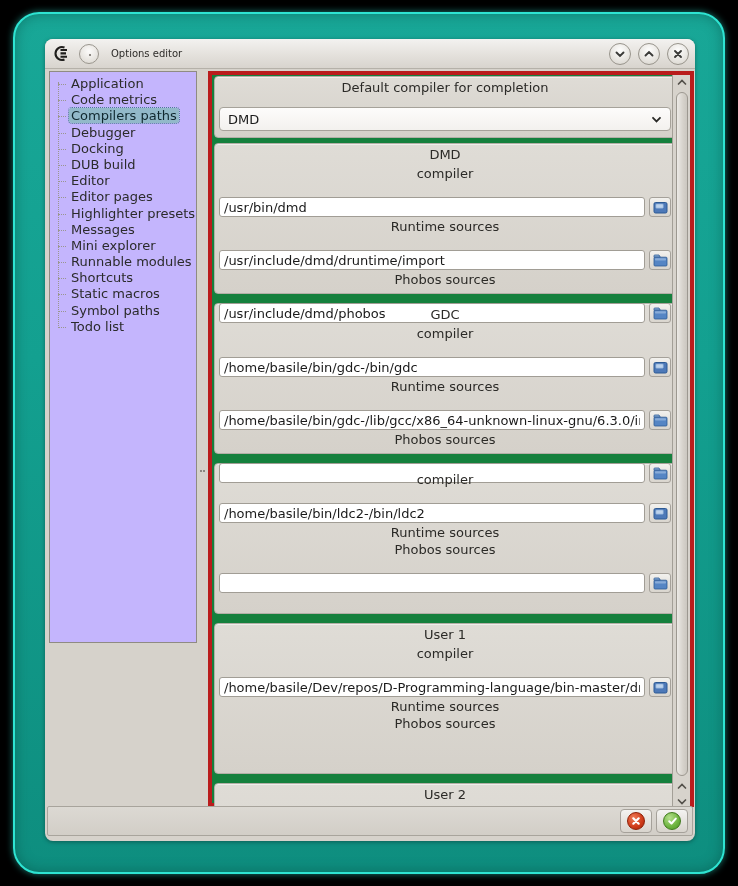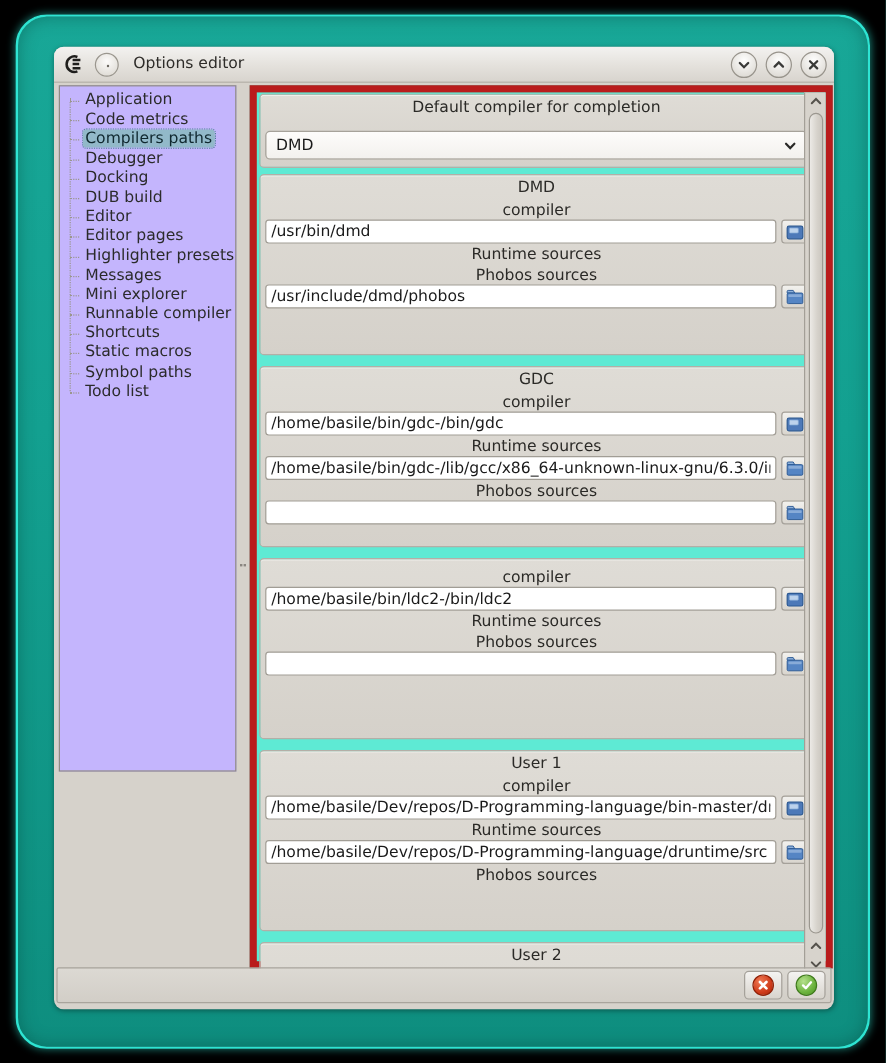--- a/index.html
+++ b/index.html
@@ -20,21 +20,21 @@
   .titlebar { position:absolute; left:0; top:0; right:0; height:30px;
               background:linear-gradient(180deg,#f3f2f0 0%,#e4e1dc 55%,#d8d4ce 100%);
               border-bottom:1px solid #b5b1a9; display:flex; align-items:center; }
   .logo { margin-left:7px; display:flex; }
   .menu-circle { width:20px; height:20px; margin-left:8px; border-radius:50%;
                  border:1px solid #9a968e;
                  background:radial-gradient(circle at 50% 35%,#fcfbfa,#d9d5ce);
                  position:relative; }
   .menu-circle::after { content:''; position:absolute; left:9px; top:9px; width:2px; height:2px;
                         background:#6a665f; border-radius:50%; }
-  .title-text { margin-left:12px; font-size:13px; color:#2e2c29; }
+  .title-text { margin-left:12px; font-size:10px; color:#2e2c29; }
   .win-controls { margin-left:auto; margin-right:6px; display:flex; gap:7px; }
   .wbtn { width:22px; height:22px; border-radius:50%; border:1px solid #98948c;
           background:radial-gradient(circle at 50% 32%,#fefefd,#d7d3cc);
           display:flex; align-items:center; justify-content:center; cursor:default; padding:0; }
 
   
   .tree { position:absolute; left:4px; top:32px; width:148px; height:572px;
           background:#c4b5fd; border:1px solid #8f8b83; overflow:hidden; }
   .tree-list { position:relative; padding-top:4px; }
   .tree-list::before { content:''; position:absolute; left:8px; top:10px; height:244px;
@@ -45,35 +45,35 @@
                        border-top:1px dotted #9a968e; }
   .tree-item .tree-label { padding:0 2px; border-radius:3px; }
   .tree-item.selected .tree-label { background:#92b9c9; outline:1px dotted #4d7e94; color:#10282f; }
 
   .splitter { position:absolute; left:152px; top:32px; width:11px; height:734px; }
   .splitter .dots { position:absolute; left:3px; top:398px; width:5px; height:4px; }
   .splitter .dots::before { content:''; position:absolute; left:0; top:1px; width:2px; height:2px;
                             background:#8a8680; box-shadow:3px 0 0 #8a8680; }
 
   .main { position:absolute; left:163px; top:32px; width:486px; height:736px;
-          border:6px solid #b91c1c; background:#5eead4; }
+          border:4px solid #b91c1c; background:#15803d; }
   .groups-col { position:absolute; left:1px; top:1px; width:464px; height:732px;
                 overflow:hidden; padding:0 1px; }
 
   .group { background:linear-gradient(180deg,#dfdcd6 0%,#d5d1ca 100%);
            border:1px solid #b3afa7; border-radius:4px; width:462px;
            box-shadow:inset 0 1px 0 rgba(255,255,255,.5); }
   .group-default { height:62px; margin-bottom:5px; }
   .group-compiler { height:151px; margin-bottom:9px; }
   .group-title { padding-top:4px; height:14px; text-align:center; font-size:13px;
                  color:#2b2a27; line-height:14px; }
   .field-label { margin-top:9px; height:14px; text-align:center; font-size:13px;
                  color:#2b2a27; line-height:14px; }
   .field-label + .field-label, .input-row + .field-label { margin-top:3px; }
-  .input-row { margin-top:0; height:20px; display:flex; padding:0 4px;align-items:center; }
+  .input-row { margin-top:16px; height:20px; display:flex; padding:0 4px;align-items:center; }
   .text-input { flex:1; height:20px; border:1px solid #a19d95; border-radius:3px;
                 background:#fff; font-family:"DejaVu Sans", sans-serif; font-size:13px;
                 color:#1a1a1a; padding:0 4px; outline:none; white-space:nowrap; overflow:hidden; }
   .icon-btn { width:22px; height:20px; margin-left:4px; border:1px solid #a5a19a; border-radius:3px;
               background:linear-gradient(180deg,#f2f1ee,#d9d5ce);
               display:flex; align-items:center; justify-content:center; padding:0; cursor:default; }
 
   .combo { margin:16px 4px 0 4px; height:24px; border:1px solid #a6a29a; border-radius:4px;
            background:linear-gradient(180deg,#fdfcfb,#f3f1ee);
            display:flex; align-items:center; font-size:13px; color:#1a1a1a; padding:0 8px; }
@@ -143,21 +143,21 @@
           <div class="tree-item"><span class="tree-label">Code metrics</span></div>
           <div class="tree-item selected"><span class="tree-label">Compilers paths</span></div>
           <div class="tree-item"><span class="tree-label">Debugger</span></div>
           <div class="tree-item"><span class="tree-label">Docking</span></div>
           <div class="tree-item"><span class="tree-label">DUB build</span></div>
           <div class="tree-item"><span class="tree-label">Editor</span></div>
           <div class="tree-item"><span class="tree-label">Editor pages</span></div>
           <div class="tree-item"><span class="tree-label">Highlighter presets</span></div>
           <div class="tree-item"><span class="tree-label">Messages</span></div>
           <div class="tree-item"><span class="tree-label">Mini explorer</span></div>
-          <div class="tree-item"><span class="tree-label">Runnable compiler</span></div>
+          <div class="tree-item"><span class="tree-label">Runnable modules</span></div>
           <div class="tree-item"><span class="tree-label">Shortcuts</span></div>
           <div class="tree-item"><span class="tree-label">Static macros</span></div>
           <div class="tree-item"><span class="tree-label">Symbol paths</span></div>
           <div class="tree-item"><span class="tree-label">Todo list</span></div>
         </div>
     </div>
 
     <div class="splitter">
       <span class="dots"></span>
     </div>
@@ -184,20 +184,30 @@
               <div class="input-row">
                 <input class="text-input" type="text" value="/usr/bin/dmd" style="">
                 <button class="icon-btn">
                   <svg width="15" height="13" viewBox="0 0 15 13">
                     <rect x="1" y="1.5" width="13" height="10.5" rx="1.5" fill="#4d79b8" stroke="#2d5a94"></rect>
                     <rect x="2.8" y="3" width="7.5" height="4.2" rx="0.8" fill="#bcd2ec" stroke="#7fa4d2" stroke-width="0.6"></rect>
                   </svg>
                 </button>
               </div>
               <div class="field-label">Runtime sources</div>
+              <div class="input-row">
+                <input class="text-input" type="text" value="/usr/include/dmd/druntime/import" style="">
+                <button class="icon-btn">
+                  <svg width="15" height="13" viewBox="0 0 15 13">
+                    <path d="M1 3.2 V1.8 a0.8 0.8 0 0 1 0.8 -0.8 H6 l1.3 2.2 z" fill="#8fb2dc" stroke="#2d5a94" stroke-width="0.8"></path>
+                    <rect x="1" y="3.2" width="13" height="8.8" rx="1" fill="#5585c4" stroke="#2d5a94" stroke-width="0.8"></rect>
+                    <rect x="2" y="4.2" width="11" height="2.4" rx="0.8" fill="#88abd8"></rect>
+                  </svg>
+                </button>
+              </div>
               <div class="field-label">Phobos sources</div>
               <div class="input-row">
                 <input class="text-input" type="text" value="/usr/include/dmd/phobos" style="">
                 <button class="icon-btn">
                   <svg width="15" height="13" viewBox="0 0 15 13">
                     <path d="M1 3.2 V1.8 a0.8 0.8 0 0 1 0.8 -0.8 H6 l1.3 2.2 z" fill="#8fb2dc" stroke="#2d5a94" stroke-width="0.8"></path>
                     <rect x="1" y="3.2" width="13" height="8.8" rx="1" fill="#5585c4" stroke="#2d5a94" stroke-width="0.8"></rect>
                     <rect x="2" y="4.2" width="11" height="2.4" rx="0.8" fill="#88abd8"></rect>
                   </svg>
                 </button>
@@ -268,30 +278,20 @@
               <div class="input-row">
                 <input class="text-input" type="text" value="/home/basile/Dev/repos/D-Programming-language/bin-master/dmd" style="">
                 <button class="icon-btn">
                   <svg width="15" height="13" viewBox="0 0 15 13">
                     <rect x="1" y="1.5" width="13" height="10.5" rx="1.5" fill="#4d79b8" stroke="#2d5a94"></rect>
                     <rect x="2.8" y="3" width="7.5" height="4.2" rx="0.8" fill="#bcd2ec" stroke="#7fa4d2" stroke-width="0.6"></rect>
                   </svg>
                 </button>
               </div>
               <div class="field-label">Runtime sources</div>
-              <div class="input-row">
-                <input class="text-input" type="text" value="/home/basile/Dev/repos/D-Programming-language/druntime/src" style="">
-                <button class="icon-btn">
-                  <svg width="15" height="13" viewBox="0 0 15 13">
-                    <path d="M1 3.2 V1.8 a0.8 0.8 0 0 1 0.8 -0.8 H6 l1.3 2.2 z" fill="#8fb2dc" stroke="#2d5a94" stroke-width="0.8"></path>
-                    <rect x="1" y="3.2" width="13" height="8.8" rx="1" fill="#5585c4" stroke="#2d5a94" stroke-width="0.8"></rect>
-                    <rect x="2" y="4.2" width="11" height="2.4" rx="0.8" fill="#88abd8"></rect>
-                  </svg>
-                </button>
-              </div>
               <div class="field-label">Phobos sources</div>
             </div>
             <div class="group group-compiler">
               <div class="group-title">User 2</div>
             </div>
           </div>
       </div>
 
       <div class="scrollbar">
         <button class="sb-arrow">

